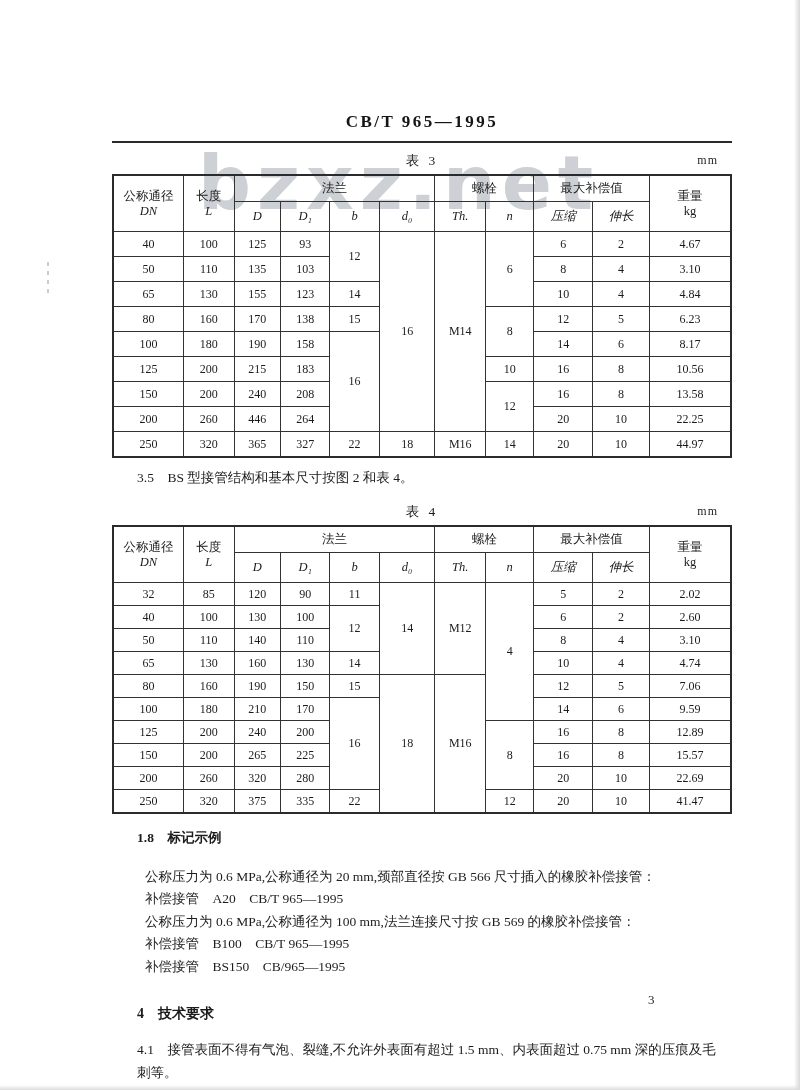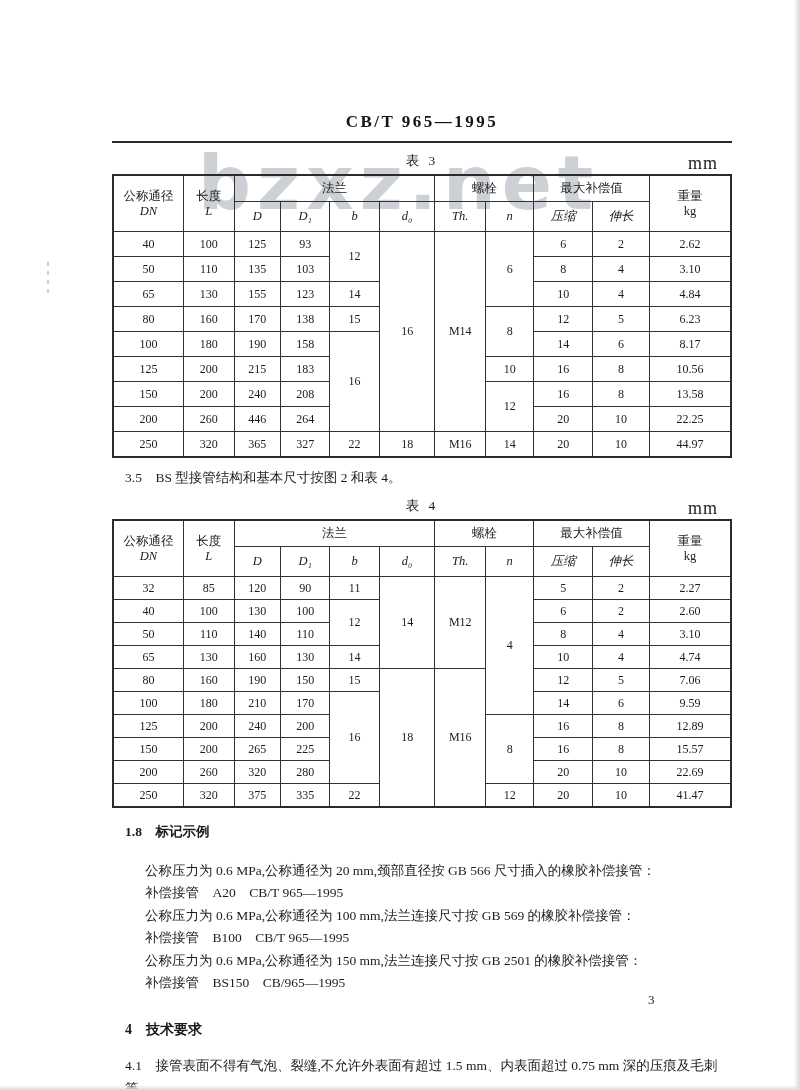--- a/index.html
+++ b/index.html
@@ -25,37 +25,37 @@
     opacity:.6;
   }
   .content{position:absolute;left:112px;top:112px;width:620px;z-index:1;}
   .doc-title{
     text-align:center;font-weight:bold;font-size:17px;letter-spacing:2.5px;
     font-family:"Liberation Serif","DejaVu Serif",serif;color:#151515;
   }
   .title-rule{margin-top:9px;border-top:2px solid #2a2a2a;height:0;}
   .caption-row{position:relative;text-align:center;margin-top:9px;height:19px;font-size:13.5px;}
   .tbl-caption{letter-spacing:3px;}
-  .unit{position:absolute;right:14px;top:1px;font-size:18px;letter-spacing:1px;margin-left:33px;}
+  .unit{position:absolute;right:14px;top:1px;font-size:12px;letter-spacing:1px;margin-left:33px;}
   table.std-table{
     width:100%;border-collapse:collapse;table-layout:fixed;
     border:2px solid #2b2b2b;margin-top:3px;background:transparent;padding-left:22px;
   }
   table.std-table th,table.std-table td{
     border:1px solid #323232;text-align:center;vertical-align:middle;
     font-size:12px;padding:0 1px;background:transparent;color:#1b1b1b;
   }
   table.std-table th{font-weight:normal;font-size:12.5px;}
   table.std-table thead tr.grp-row th{height:25px;}
   table.std-table thead tr.sub-row th{height:29px;}
   #table3 tbody td{height:24px;}
   #table4 tbody td{height:22px;}
   .italic{font-style:italic;font-family:"Liberation Serif","DejaVu Serif",serif;}
   th .hline{line-height:15px;}
-  .clause{margin:3px;font-size:13.5px;line-height:21px;color:#1b1b1b;}
+  .clause{margin:15px;font-size:13.5px;line-height:21px;color:#1b1b1b;}
   .c35{margin-top:9px;padding-left:10px;}
   .c36{margin-top:13px;padding-left:10px;font-weight:bold;}
   .examples{margin-top:18px;}
   .examples p{margin:0;padding-left:33px;font-size:13.5px;line-height:22.4px;}
   .c4{margin-top:25px;padding-left:10px;font-weight:bold;font-size:14px;}
   .c41{margin-top:15px;padding-left:10px;line-height:22.5px;}
   .page-number{
     position:absolute;left:648px;top:992px;z-index:1;
     font-size:13px;font-family:"Liberation Serif",serif;
   }
@@ -126,21 +126,21 @@
             <td>40</td>
             <td>100</td>
             <td>125</td>
             <td>93</td>
             <td rowspan="2">12</td>
             <td rowspan="8">16</td>
             <td rowspan="8">M14</td>
             <td rowspan="3">6</td>
             <td>6</td>
             <td>2</td>
-            <td>2.62</td>
+            <td>4.67</td>
           </tr>
           <tr>
             <td>50</td>
             <td>110</td>
             <td>135</td>
             <td>103</td>
             <td>8</td>
             <td>4</td>
             <td>3.10</td>
           </tr>
@@ -274,21 +274,21 @@
             <td>32</td>
             <td>85</td>
             <td>120</td>
             <td>90</td>
             <td>11</td>
             <td rowspan="4">14</td>
             <td rowspan="4">M12</td>
             <td rowspan="6">4</td>
             <td>5</td>
             <td>2</td>
-            <td>2.27</td>
+            <td>2.02</td>
           </tr>
           <tr>
             <td>40</td>
             <td>100</td>
             <td>130</td>
             <td>100</td>
             <td rowspan="2">12</td>
             <td>6</td>
             <td>2</td>
             <td>2.60</td>
@@ -375,21 +375,20 @@
           </tr>
         </tbody>
       </table>
 
     <p class="clause c36">1.8　标记示例</p>
     <div class="examples">
       <p>公称压力为 0.6 MPa,公称通径为 20 mm,颈部直径按 GB 566 尺寸插入的橡胶补偿接管：</p>
       <p>补偿接管　A20　CB/T 965—1995</p>
       <p>公称压力为 0.6 MPa,公称通径为 100 mm,法兰连接尺寸按 GB 569 的橡胶补偿接管：</p>
       <p>补偿接管　B100　CB/T 965—1995</p>
-      <p>公称压力为 0.6 MPa,公称通径为 150 mm,法兰连接尺寸按 GB 2501 的橡胶补偿接管：</p>
       <p>补偿接管　BS150　CB/965—1995</p>
     </div>
 
     <p class="clause c4">4　技术要求</p>
     <p class="clause c41">4.1　接管表面不得有气泡、裂缝,不允许外表面有超过 1.5 mm、内表面超过 0.75 mm 深的压痕及毛刺等。</p>
   </div>
 
   <div class="page-number">3</div>
   <div class="edge-r"></div>
   <div class="edge-b"></div>

